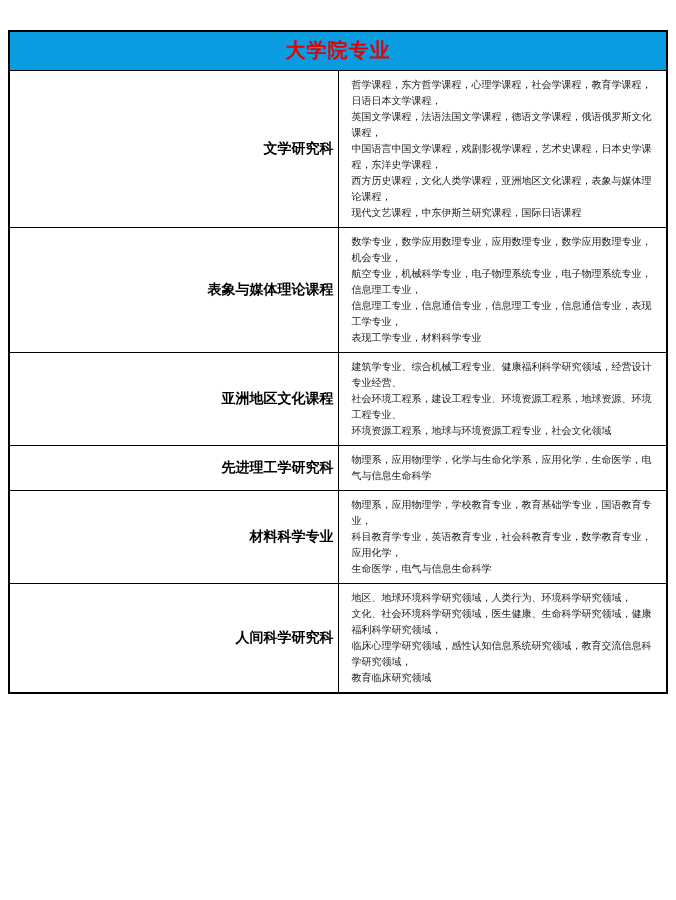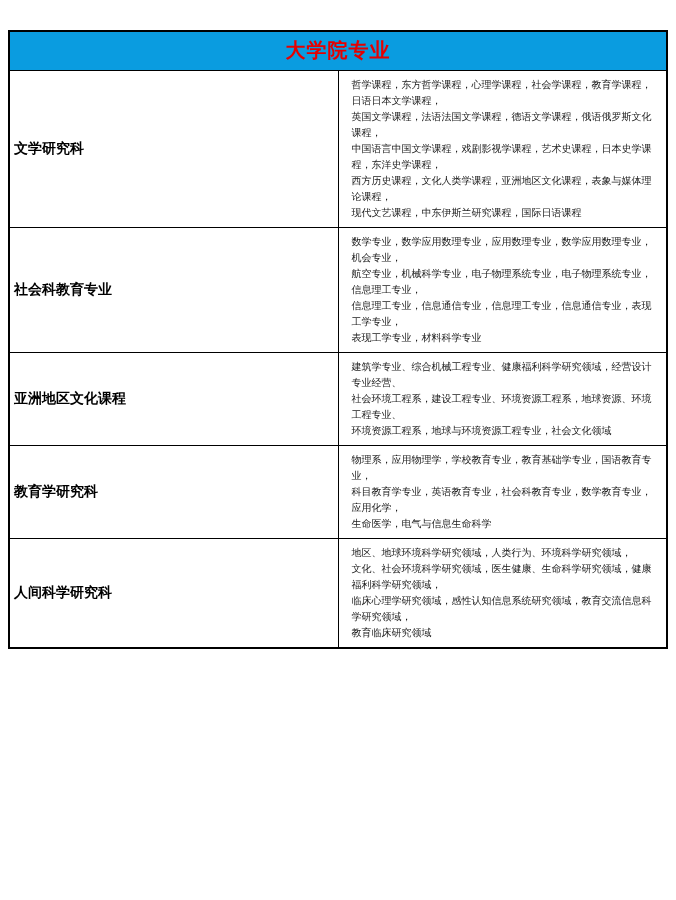--- a/index.html
+++ b/index.html
@@ -31,21 +31,21 @@
     padding: 5px 0 6px 0;
     border: 1px solid #000000;
     letter-spacing: 1px;
   }
   table.majors td {
     border: 1px solid #000000;
     vertical-align: middle;
   }
   td.dept {
     width: 144px;
-    text-align: left;
+    text-align: right;
     font-weight: bold;
     font-size: 14px;
     color: #000000;
     padding: 4px 4px;
   }
   td.content {
     font-size: 10px;
     color: #1a1a1a;
     line-height: 16px;
     padding: 6px 10px 6px 13px;
@@ -65,34 +65,38 @@
     <tbody>
       <tr>
         <td class="dept">文学研究科</td>
         <td class="content">哲学课程，东方哲学课程，心理学课程，社会学课程，教育学课程，日语日本文学课程，
 英国文学课程，法语法国文学课程，德语文学课程，俄语俄罗斯文化课程，
 中国语言中国文学课程，戏剧影视学课程，艺术史课程，日本史学课程，东洋史学课程，
 西方历史课程，文化人类学课程，亚洲地区文化课程，表象与媒体理论课程，
 现代文艺课程，中东伊斯兰研究课程，国际日语课程</td>
       </tr>
       <tr>
-        <td class="dept">社会科教育专业</td>
+        <td class="dept">表象与媒体理论课程</td>
         <td class="content">数学专业，数学应用数理专业，应用数理专业，数学应用数理专业，机会专业，
 航空专业，机械科学专业，电子物理系统专业，电子物理系统专业，信息理工专业，
 信息理工专业，信息通信专业，信息理工专业，信息通信专业，表现工学专业，
 表现工学专业，材料科学专业</td>
       </tr>
       <tr>
         <td class="dept">亚洲地区文化课程</td>
         <td class="content">建筑学专业、综合机械工程专业、健康福利科学研究领域，经营设计专业经营、
 社会环境工程系，建设工程专业、环境资源工程系，地球资源、环境工程专业、
 环境资源工程系，地球与环境资源工程专业，社会文化领域</td>
       </tr>
       <tr>
-        <td class="dept">教育学研究科</td>
+        <td class="dept">先进理工学研究科</td>
+        <td class="content">物理系，应用物理学，化学与生命化学系，应用化学，生命医学，电气与信息生命科学</td>
+      </tr>
+      <tr>
+        <td class="dept">材料科学专业</td>
         <td class="content">物理系，应用物理学，学校教育专业，教育基础学专业，国语教育专业，
 科目教育学专业，英语教育专业，社会科教育专业，数学教育专业，应用化学，
 生命医学，电气与信息生命科学</td>
       </tr>
       <tr>
         <td class="dept">人间科学研究科</td>
         <td class="content">地区、地球环境科学研究领域，人类行为、环境科学研究领域，
 文化、社会环境科学研究领域，医生健康、生命科学研究领域，健康福利科学研究领域，
 临床心理学研究领域，感性认知信息系统研究领域，教育交流信息科学研究领域，
 教育临床研究领域</td>

